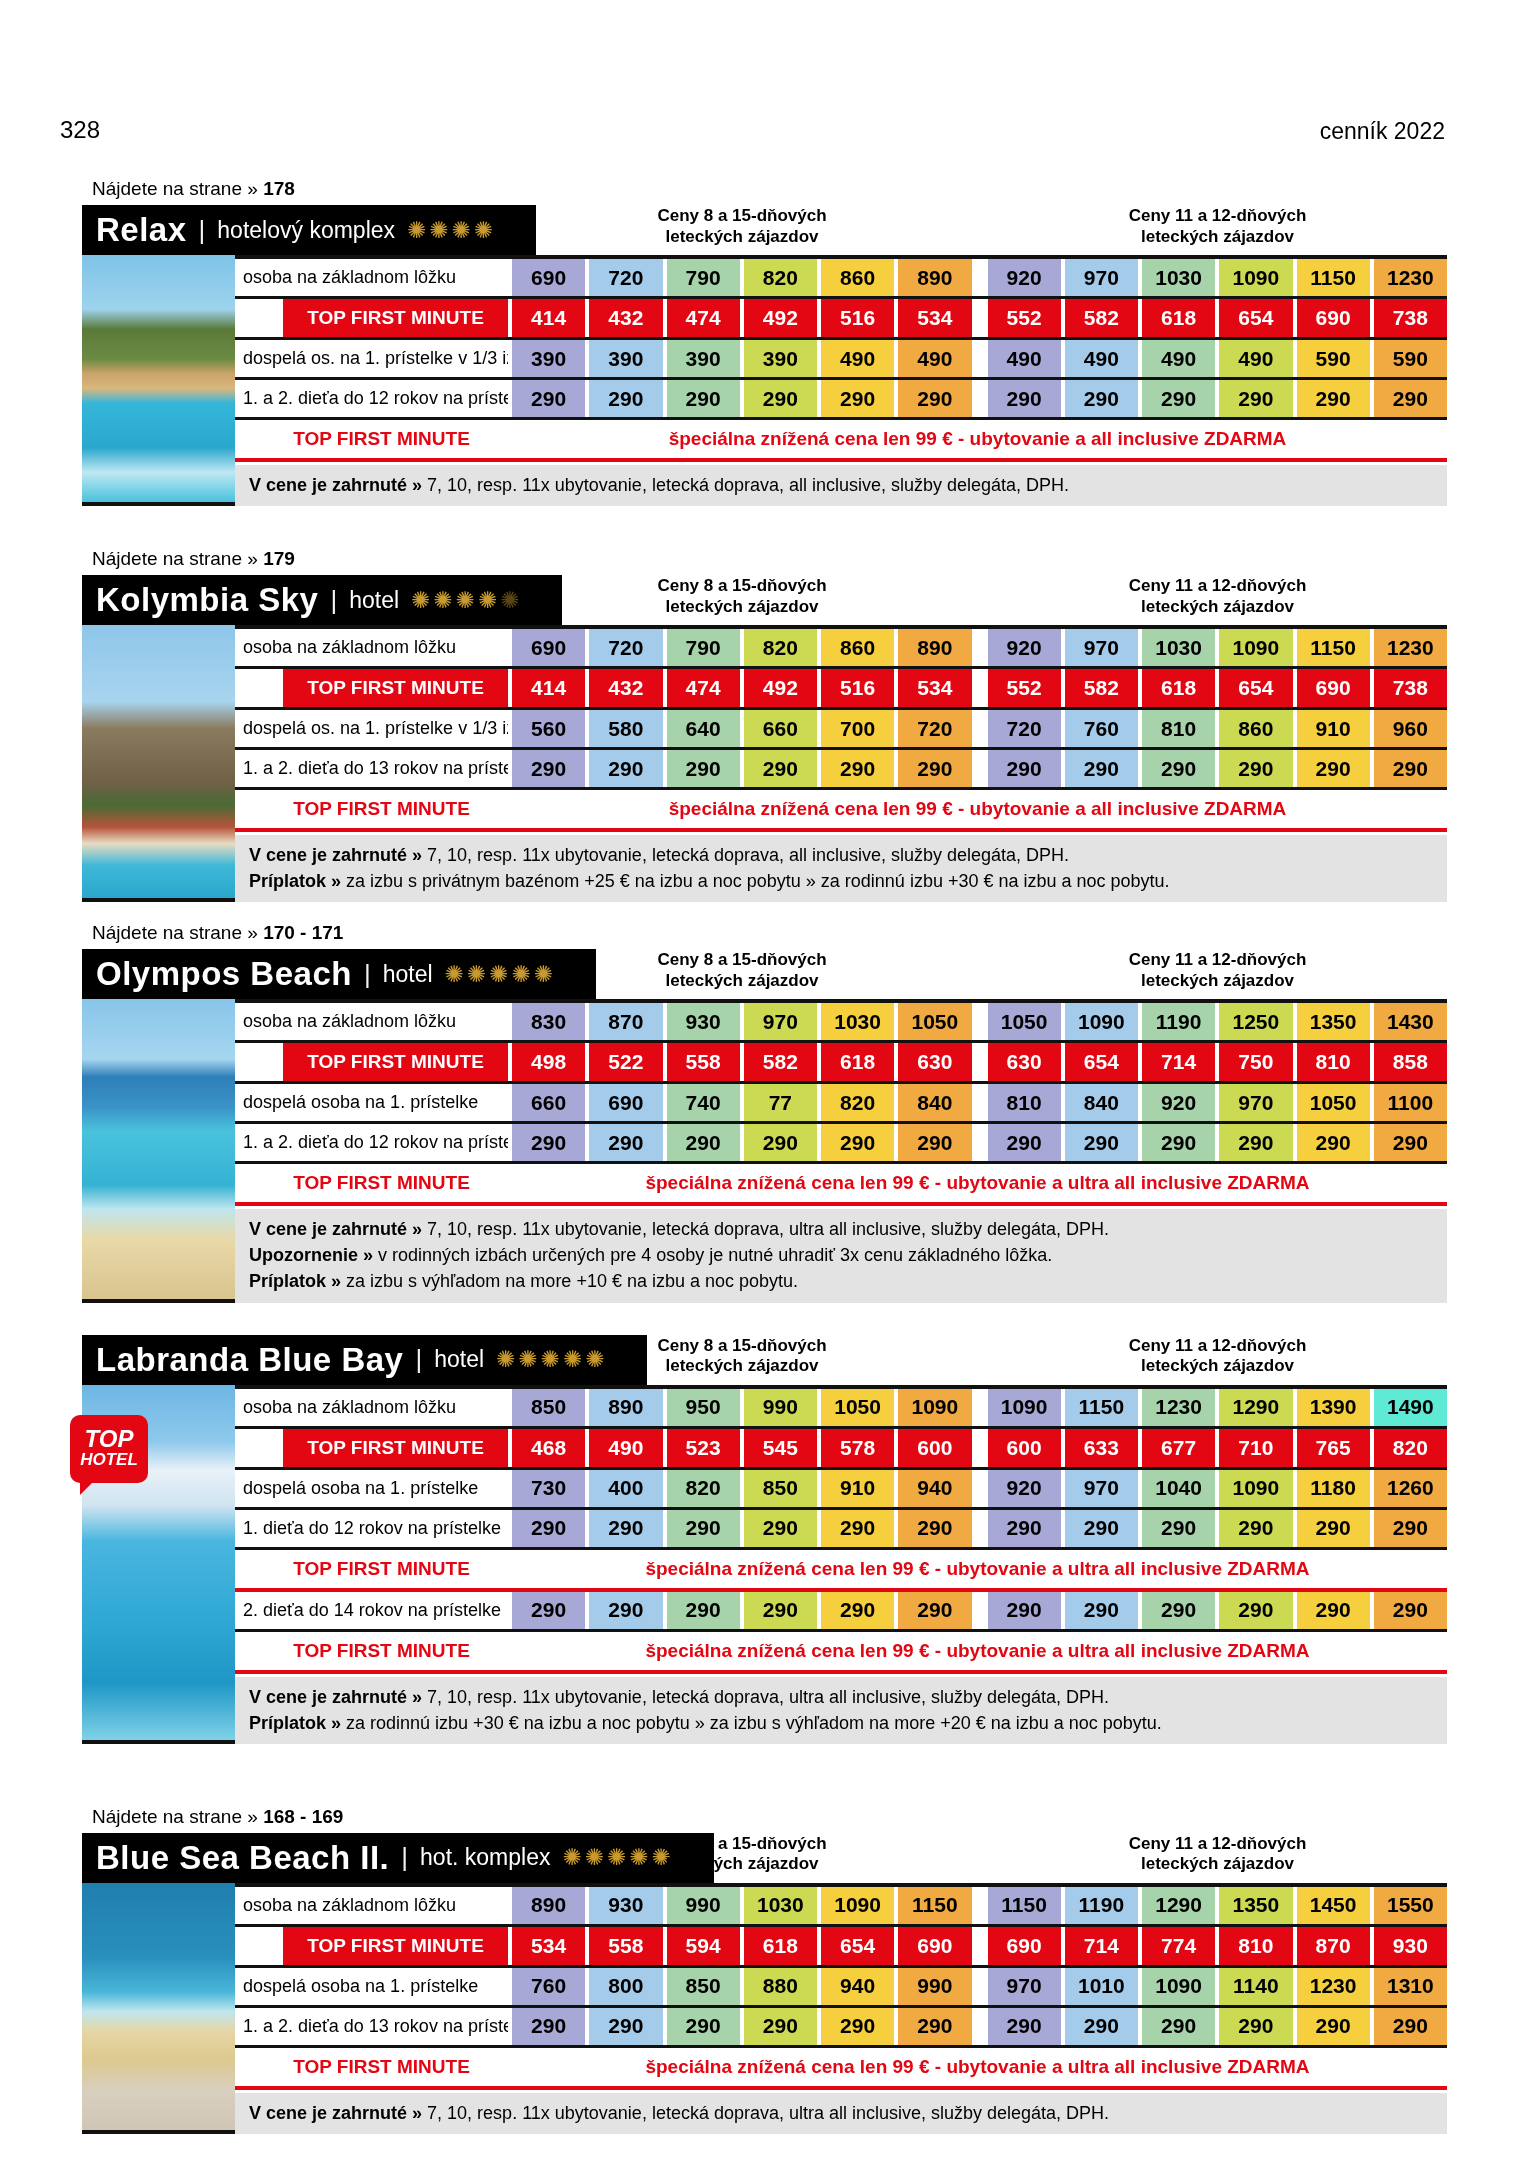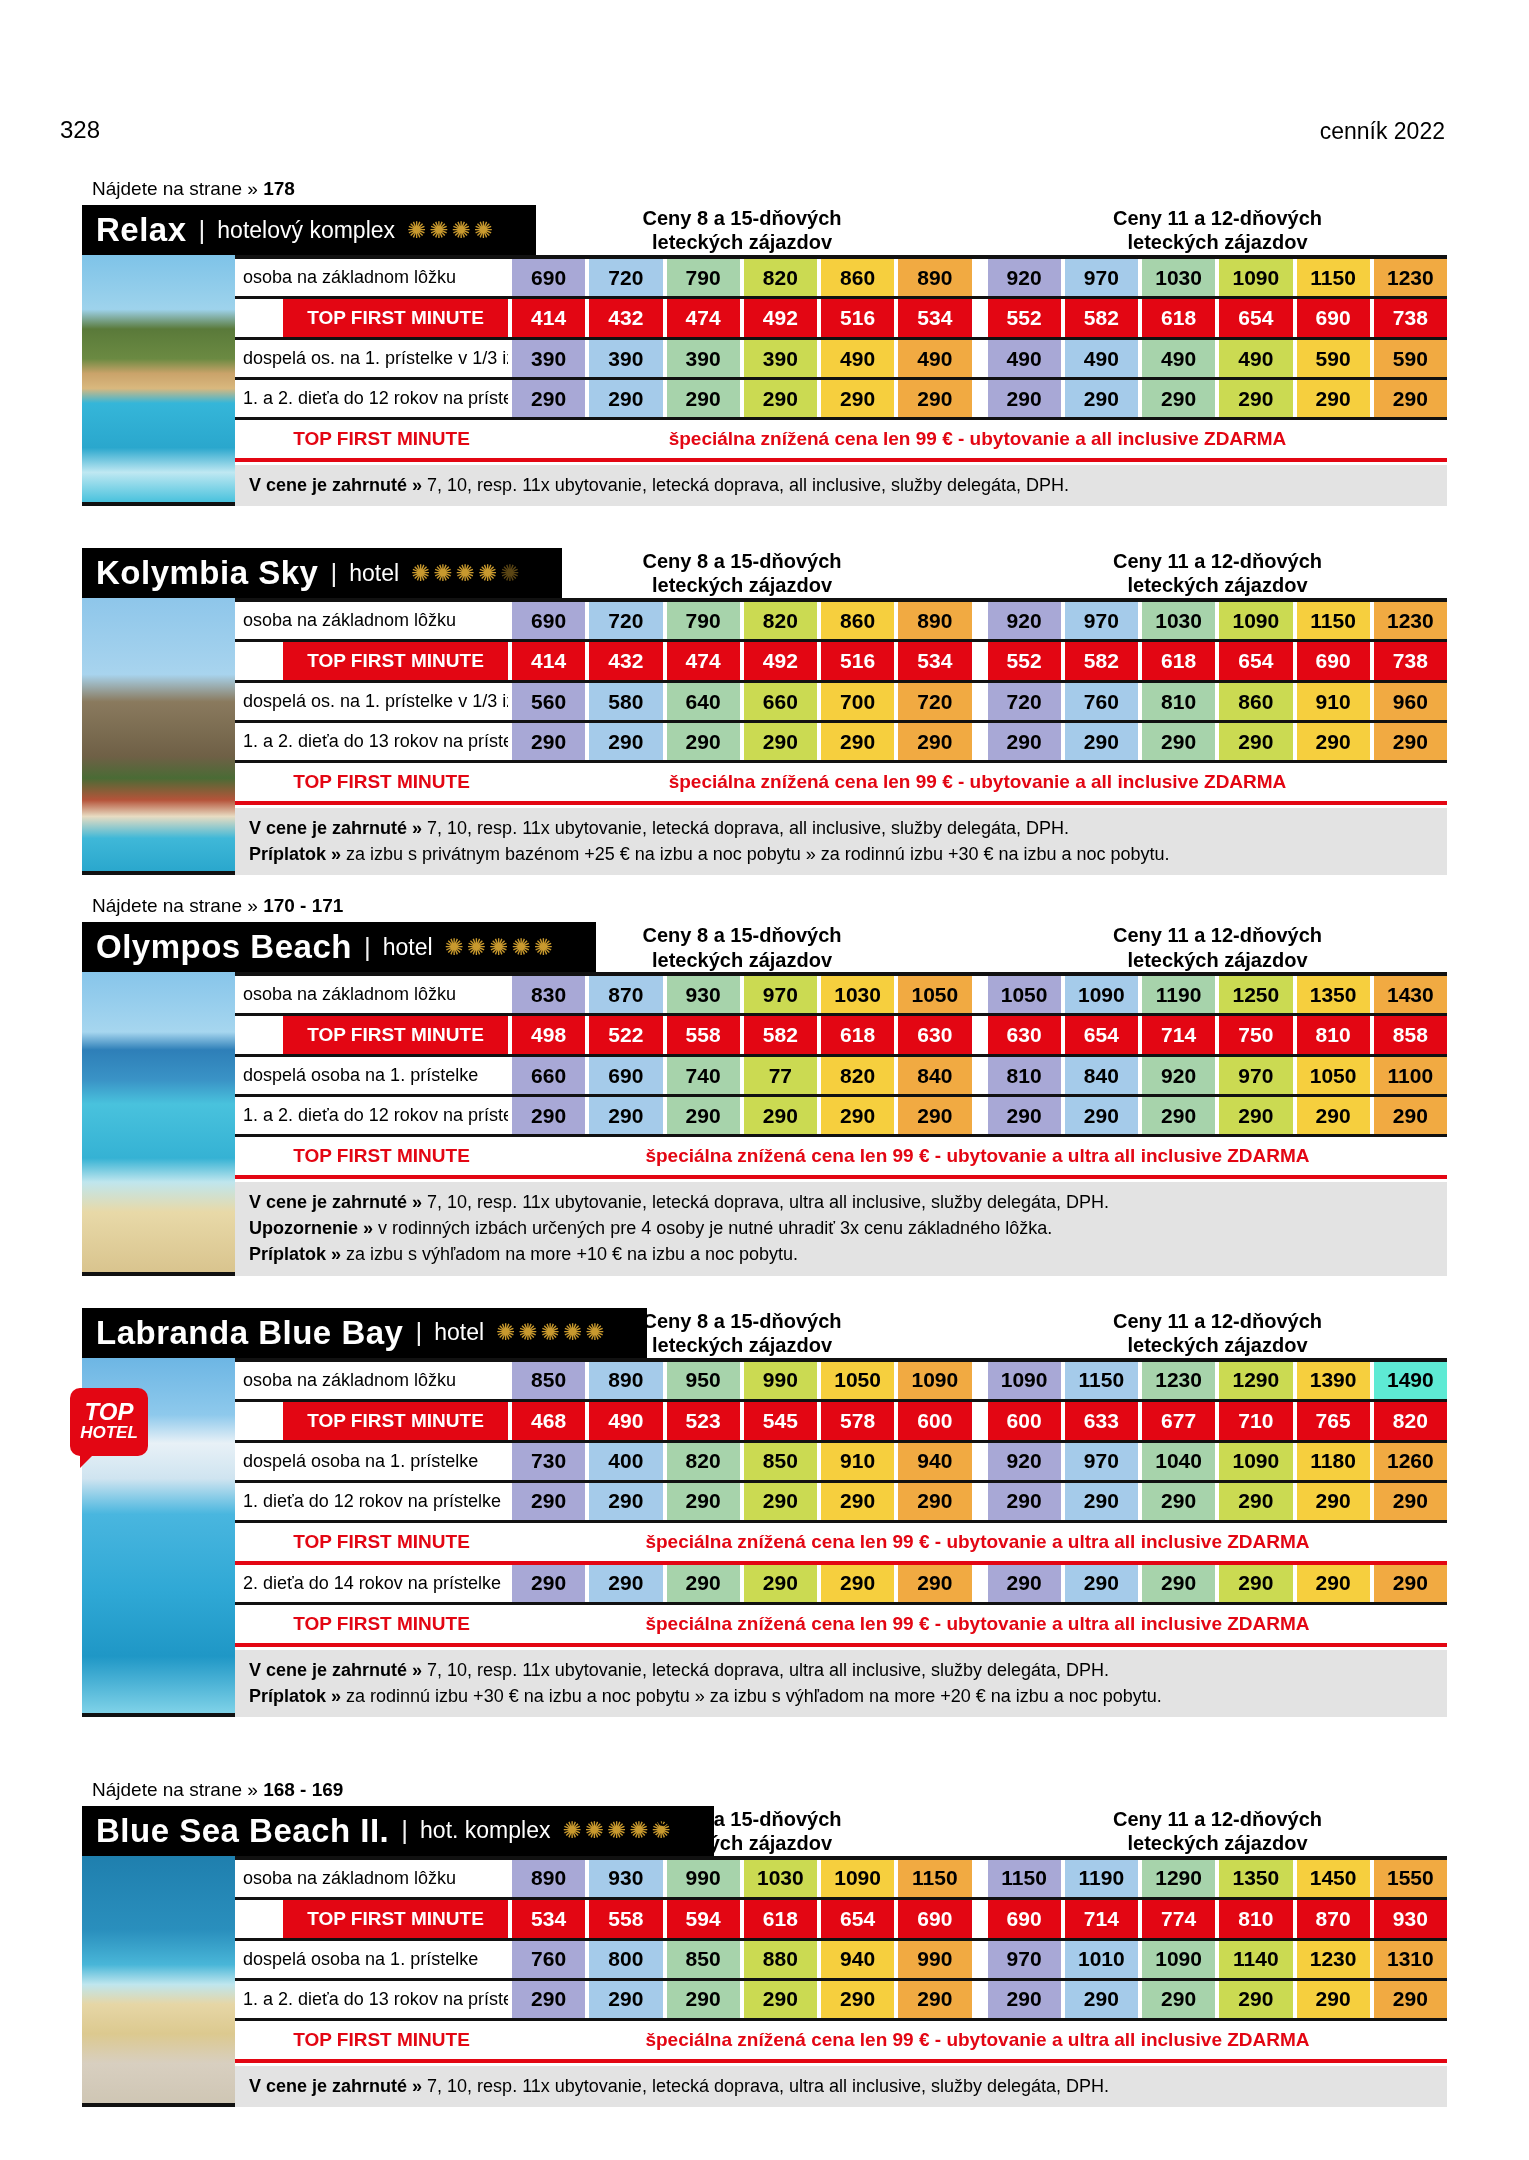--- a/index.html
+++ b/index.html
@@ -25,21 +25,21 @@
 
   .headrow{position:relative;height:50px;}
   .tbar{position:absolute;left:0;top:0;height:50px;background:#000;color:#fff;
         display:inline-flex;align-items:center;padding:0 40px 0 14px;white-space:nowrap;}
   .hname{font-size:33px;font-weight:bold;letter-spacing:.5px;}
   .hsep{font-size:26px;font-weight:300;margin:0 12px;opacity:.95;}
   .hcat{font-size:23px;font-weight:300;}
   .stars{margin-left:12px;font-size:23px;letter-spacing:3px;line-height:1;}
   .stars .half{opacity:.45;}
 
-  .ghead{position:absolute;top:1px;font-weight:bold;font-size:20px;line-height:1.22;text-align:center;}
+  .ghead{position:absolute;top:1px;font-weight:bold;font-size:17px;line-height:1.22;text-align:center;}
   .gh1{left:426px;width:468px;}
   .gh2{left:906px;width:459px;}
 
   .body{display:flex;align-items:stretch;}
   .photo{width:153px;flex:none;border-bottom:4px solid #111;position:relative;}
   .p0{background:linear-gradient(180deg,#7ec3e8 0%,#9ed3ec 22%,#5a7a3a 30%,#6b8a42 42%,#caa36a 48%,#d9b87e 54%,#35b6d9 60%,#2aa7cd 78%,#bfe8f2 88%,#49c2dd 100%);}
   .p1{background:linear-gradient(180deg,#8ec6ea 0%,#a8d4ee 28%,#8a7a5e 38%,#6f6046 58%,#4a6b35 66%,#b5543a 74%,#e8dcc2 80%,#3fb8d8 88%,#2aa7cd 100%);}
   .p2{background:linear-gradient(180deg,#87c5ea 0%,#a6d6ef 20%,#2e7fb8 26%,#3a93c6 36%,#49c2dd 44%,#35b2d4 62%,#bfe6ee 70%,#e8d9a8 80%,#d9c48e 100%);}
   .p3{background:linear-gradient(180deg,#6db6e4 0%,#8ec9ec 16%,#e8f1f7 24%,#cfe4f0 34%,#49b6df 44%,#2fa8d5 66%,#1f97c6 84%,#7fd2e8 100%);}
   .p4{background:linear-gradient(180deg,#1f7fae 0%,#2a8fbd 30%,#49b6d8 44%,#bfe6ee 52%,#e6d6a6 60%,#dcc98f 72%,#d8cfc0 84%,#cfc6b4 100%);}
@@ -164,20 +164,21 @@
                 <div class="ntext">špeciálna znížená cena len 99 € - ubytovanie a all inclusive ZDARMA</div>
               </div>
             </div>
             <div class="notes">
               <div class="note-line"><b>V cene je zahrnuté »</b> 7, 10, resp. 11x ubytovanie, letecká doprava, all inclusive, služby delegáta, DPH.</div>
             </div>
           </div>
         </div>
       </section>
       <section class="block b1">
+        <div class="findline">Nájdete na strane » <b>179</b></div>
         <div class="headrow">
           <div class="tbar">
             <span class="hname">Kolymbia Sky</span>
             <span class="hsep">|</span>
             <span class="hcat">hotel</span>
             <span class="stars" style="color:#c8992e">✺✺✺✺<span class="half">✺</span></span>
           </div>
           <div class="ghead gh1">Ceny 8 a 15-dňových<br>leteckých zájazdov</div>
           <div class="ghead gh2">Ceny 11 a 12-dňových<br>leteckých zájazdov</div>
         </div>

